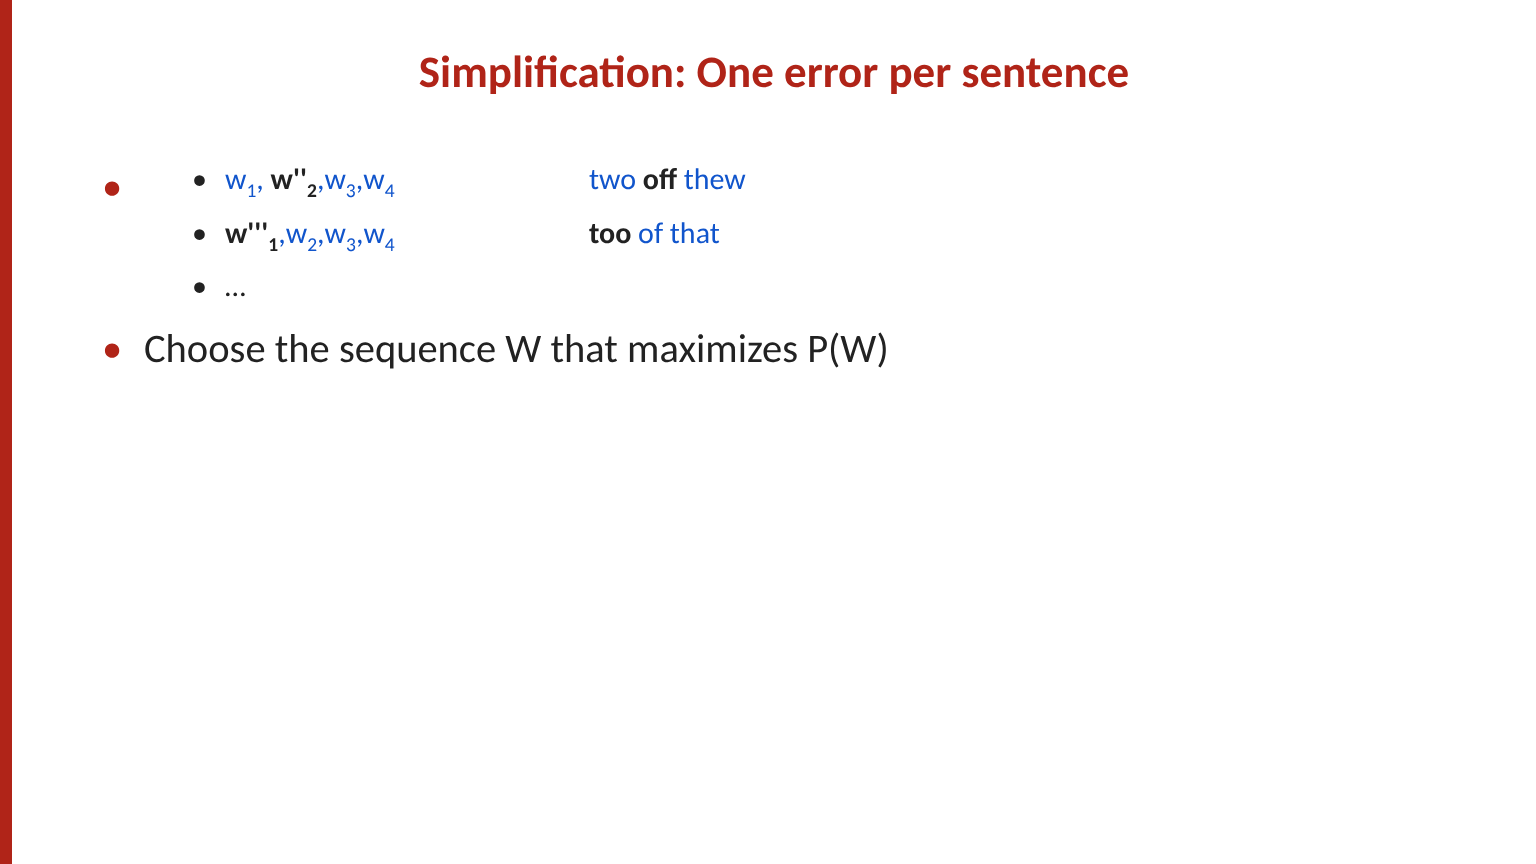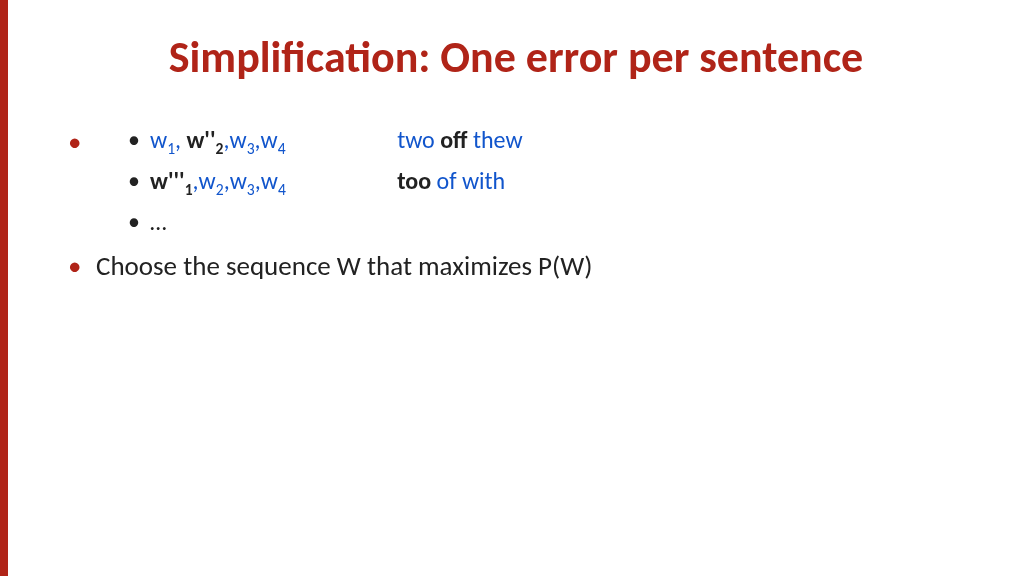--- a/index.html
+++ b/index.html
@@ -12,21 +12,21 @@
     position: relative;
     box-sizing: border-box;
     border-left: 8px solid #b02418;
   }
   .slide {
     padding: 20px 50px 20px 50px;
     box-sizing: border-box;
   }
   .title {
     text-align: center;
-    font-size: 44px;
+    font-size: 30px;
     font-weight: 700;
     color: #b02418;
     margin: 10px 0 40px 0;
   }
   ul.level1 {
     list-style: none;
     padding-left: 10px;
     margin: 0;
   }
   ul.level1 > li {
@@ -43,21 +43,21 @@
     position: absolute;
     left: 0;
     top: 0;
   }
   ul.level2 {
     list-style: none;
     padding-left: 32px;
     margin: 6px 0 10px 0;
   }
   ul.level2 > li {
-    font-size: 24px;
+    font-size: 20px;
     color: #222;
     margin-bottom: 6px;
     position: relative;
     padding-left: 22px;
     line-height: 1.35;
   }
   ul.level2 > li::before {
     content: "•";
     color: #222;
     position: absolute;
@@ -78,21 +78,21 @@
 </head>
 <body>
 
 <div class="slide">
   <div class="title">Simplification: One error per sentence</div>
 
   <ul class="level1">
     <li>
       <ul class="level2" id="examples">
           <li><span class="seq"><span class="blue">w<sub>1</sub></span><span class="blue">, </span><span class="bold">w''<sub>2</sub></span><span class="blue">,</span><span class="blue">w<sub>3</sub></span><span class="blue">,</span><span class="blue">w<sub>4</sub></span></span>&nbsp;&nbsp;&nbsp;&nbsp;&nbsp;<span><span class="blue">two </span><span class="bold">off </span><span class="blue">thew</span></span></li>
-          <li><span class="seq"><span class="bold">w'''<sub>1</sub></span><span class="blue">,</span><span class="blue">w<sub>2</sub></span><span class="blue">,</span><span class="blue">w<sub>3</sub></span><span class="blue">,</span><span class="blue">w<sub>4</sub></span></span>&nbsp;&nbsp;&nbsp;&nbsp;&nbsp;<span><span class="bold">too </span><span class="blue">of with</span></span></li>
+          <li><span class="seq"><span class="bold">w'''<sub>1</sub></span><span class="blue">,</span><span class="blue">w<sub>2</sub></span><span class="blue">,</span><span class="blue">w<sub>3</sub></span><span class="blue">,</span><span class="blue">w<sub>4</sub></span></span>&nbsp;&nbsp;&nbsp;&nbsp;&nbsp;<span><span class="bold">too </span><span class="blue">of that</span></span></li>
           <li>…</li>
         </ul>
     </li>
     <li>
       <span>Choose the sequence W that maximizes P(W)</span>
     </li>
   </ul>
 </div>
 
 </body></html>

